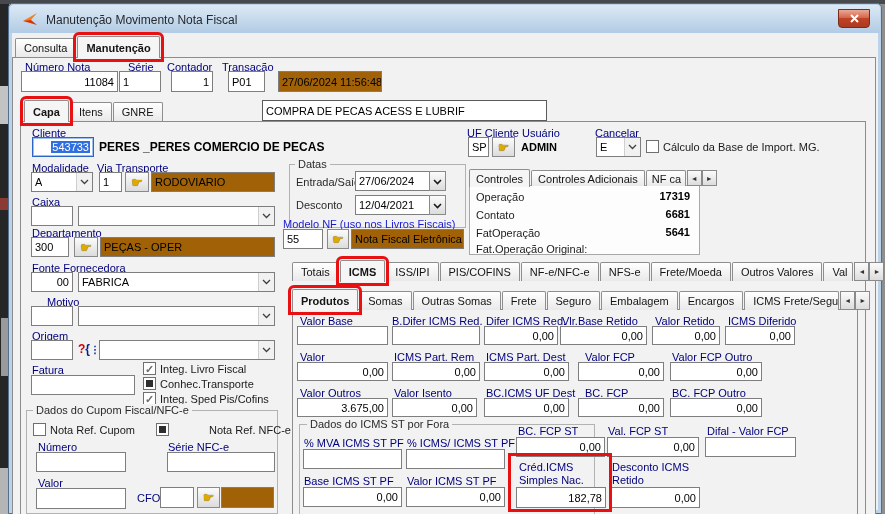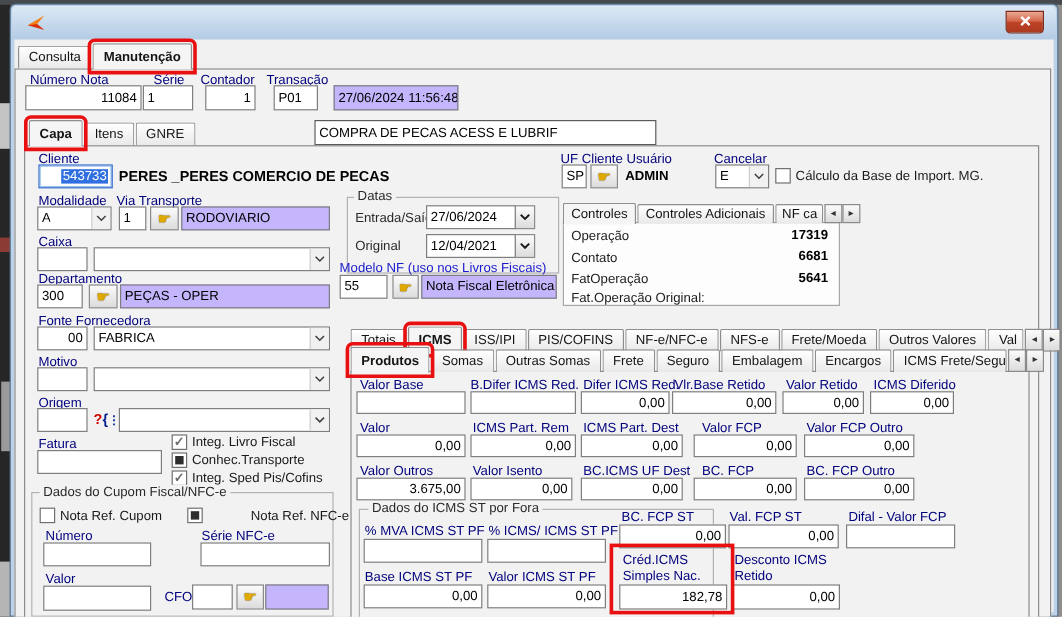--- a/index.html
+++ b/index.html
@@ -5,21 +5,21 @@
   * { margin:0; padding:0; box-sizing:border-box; }
   html,body { width:885px; height:514px; }
   body { position:relative; overflow:hidden; background:#8e8e8e; font-family:"Liberation Sans",sans-serif; font-size:11px; color:#000; }
   .abs { position:absolute; }
   .lbl { position:absolute; font-size:11px; line-height:12px; color:#00007d; white-space:nowrap; }
   .lbl.dark { color:#2a2a2a; }
   .lbl.blue { color:#1a1acd; }
   .legend { position:absolute; font-size:11px; background:#f2f2f2; padding:0 3px; color:#2a2a2a; white-space:nowrap; z-index:2; }
   .fld { position:absolute; background:#fff; border:1px solid #7e7e7e; font-size:11px; padding:0 3px; display:flex; align-items:center; overflow:hidden; white-space:nowrap; }
   .fld.right { justify-content:flex-end; }
-  .fld.gray { background:#c4b5fd; }
+  .fld.gray { background:#a16207; }
   .fld.focus { border:1px solid #2a66c8; box-shadow:0 0 0 1px #9cc0f0 inset; }
   .sel { background:#2f6fe0; color:#fff; padding:0 1px; }
   .combo { padding-right:0; }
   .cval { overflow:hidden; white-space:nowrap; }
   .carea { margin-left:auto; align-self:stretch; width:16px; min-width:16px; display:flex; align-items:center; justify-content:center; background:#f1f1f1; border-left:1px solid #cfcfcf; }
   .btn { position:absolute; background:linear-gradient(#fbfbfb,#dcdcdc); border:1px solid #8a8a8a; display:flex; align-items:center; justify-content:center; font-size:11px; }
   .hand { color:#e0a900; font-size:13px; line-height:13px; text-shadow:0 0 1px #4a3c00; }
   .spin { width:15px; height:19px; font-size:7px; color:#333; }
   .grp { position:absolute; border:1px solid #b2b2b2; background:transparent; }
   .panel { position:absolute; border:1px solid #8c8c8c; background:#f2f2f2; }
@@ -50,20 +50,21 @@
 
 <div class="abs" style="left:8px;top:3px;width:874px;height:511px;background:#f0f0f0;border:1px solid #51708f;border-radius:5px 5px 0 0;box-shadow:inset 0 0 0 3px #bcd2e8;">
 
   <div class="abs" style="left:1px;top:1px;right:1px;height:28px;background:linear-gradient(#dce9f6,#b2cbe4);border-radius:4px 4px 0 0;display:flex;align-items:center;">
     <span class="abs" style="left:13px;top:6px;width:16px;height:16px;">
       <svg width="16" height="16" viewBox="0 0 16 16">
         <polygon points="0,10 14,2 7,10" fill="#f57f17"></polygon>
         <polygon points="0,10 14,14 8,9" fill="#d8330c"></polygon>
       </svg>
     </span>
+    <span class="abs" style="left:36px;top:8px;font-size:12px;color:#26292e;white-space:nowrap;">Manutenção Movimento Nota Fiscal</span>
     <div class="abs" style="left:828px;top:4px;width:32px;height:19px;border:1px solid #7e2a18;border-radius:0 0 4px 4px;background:linear-gradient(#eaa894,#d4674d 45%,#bf4326 50%,#aa3a20);display:flex;align-items:center;justify-content:center;">
       <span>
         <svg width="9" height="9" viewBox="0 0 9 9">
             <path d="M1,1 L8,8 M8,1 L1,8" stroke="#fff" stroke-width="2"></path>
           </svg>
       </span>
     </div>
   </div>
 </div>
 
@@ -147,21 +148,21 @@
 <div class="fld right" style="left:31px;top:272px;width:42px;height:20px;">00</div>
 <div class="fld combo" style="left:78px;top:272px;width:197px;height:20px;">
   <span class="cval">FABRICA</span>
   <span class="carea">
       <svg width="9" height="6">
         <polyline points="1,1 4.5,4.5 8,1" fill="none" stroke="#404040" stroke-width="1.3"></polyline>
       </svg>
     </span>
 </div>
 
-<span class="lbl" style="left:32px;top:296px;">Motivo</span>
+<span class="lbl" style="left:47px;top:296px;">Motivo</span>
 <div class="fld" style="left:31px;top:306px;width:42px;height:20px;"></div>
 <div class="fld combo" style="left:78px;top:306px;width:197px;height:20px;">
   <span class="cval"></span>
   <span class="carea">
       <svg width="9" height="6">
         <polyline points="1,1 4.5,4.5 8,1" fill="none" stroke="#404040" stroke-width="1.3"></polyline>
       </svg>
     </span>
 </div>
 
@@ -216,21 +217,21 @@
 
 <div class="grp" style="left:289px;top:164px;width:177px;height:64px;"></div>
 <span class="legend" style="left:295px;top:158px;">Datas</span>
 <span class="lbl dark" style="left:296px;top:176px;">Entrada/Saída</span>
 <div class="fld" style="left:355px;top:171px;width:75px;height:20px;">27/06/2024</div>
 <div class="btn" style="left:429px;top:171px;width:17px;height:20px;">
     <span><svg width="9" height="6">
         <polyline points="1,1 4.5,4.5 8,1" fill="none" stroke="#1a1a1a" stroke-width="1.6"></polyline>
       </svg></span>
   </div>
-<span class="lbl dark" style="left:296px;top:199px;">Original</span>
+<span class="lbl dark" style="left:296px;top:199px;">Desconto</span>
 <div class="fld" style="left:355px;top:195px;width:75px;height:20px;">12/04/2021</div>
 <div class="btn" style="left:429px;top:195px;width:17px;height:20px;">
     <span><svg width="9" height="6">
         <polyline points="1,1 4.5,4.5 8,1" fill="none" stroke="#1a1a1a" stroke-width="1.6"></polyline>
       </svg></span>
   </div>
 
 <span class="lbl blue" style="left:283px;top:218px;">Modelo NF (uso nos Livros Fiscais)</span>
 <div class="fld" style="left:283px;top:229px;width:40px;height:20px;">55</div>
 <div class="btn" style="left:327px;top:229px;width:22px;height:20px;">
@@ -277,21 +278,21 @@
 <div class="abs" style="left:469px;top:185px;width:231px;height:70px;background:#fdfdfd;border:1px solid #a8a8a8;"></div>
 <span class="ctl-row-label" style="left:476px;top:191px;">Operação</span>
 <span class="ctl-row-val" style="left:630px;top:190px;">17319</span>
 <span class="ctl-row-label" style="left:476px;top:209px;">Contato</span>
 <span class="ctl-row-val" style="left:630px;top:208px;">6681</span>
 <span class="ctl-row-label" style="left:476px;top:227px;">FatOperação</span>
 <span class="ctl-row-val" style="left:630px;top:226px;">5641</span>
 <span class="ctl-row-label" style="left:476px;top:243px;">Fat.Operação Original:</span>
 <span class="ctl-row-val" style="left:630px;top:242px;"></span>
 
-<div class="tabstrip" style="left:292px;top:271px;height:22px;">
+<div class="tabstrip" style="left:292px;top:259px;height:22px;">
   <div class="tab">
       <span>Totais</span>
     </div>
   <div class="tab active ann">
       <span>ICMS</span>
     </div>
   <div class="tab">
       <span>ISS/IPI</span>
     </div>
   <div class="tab">

